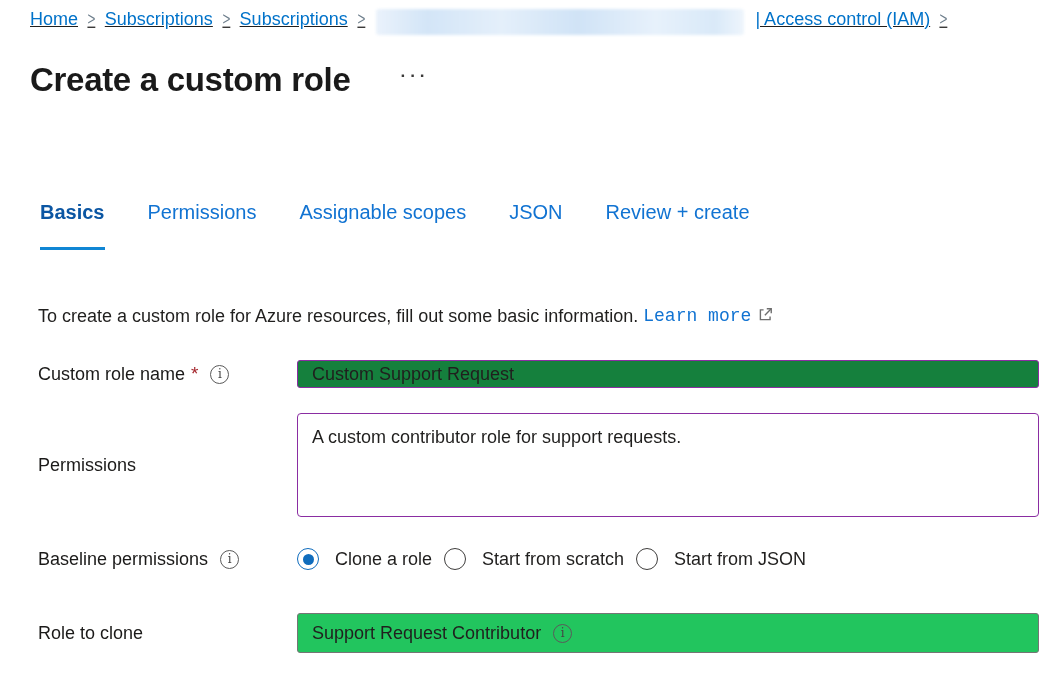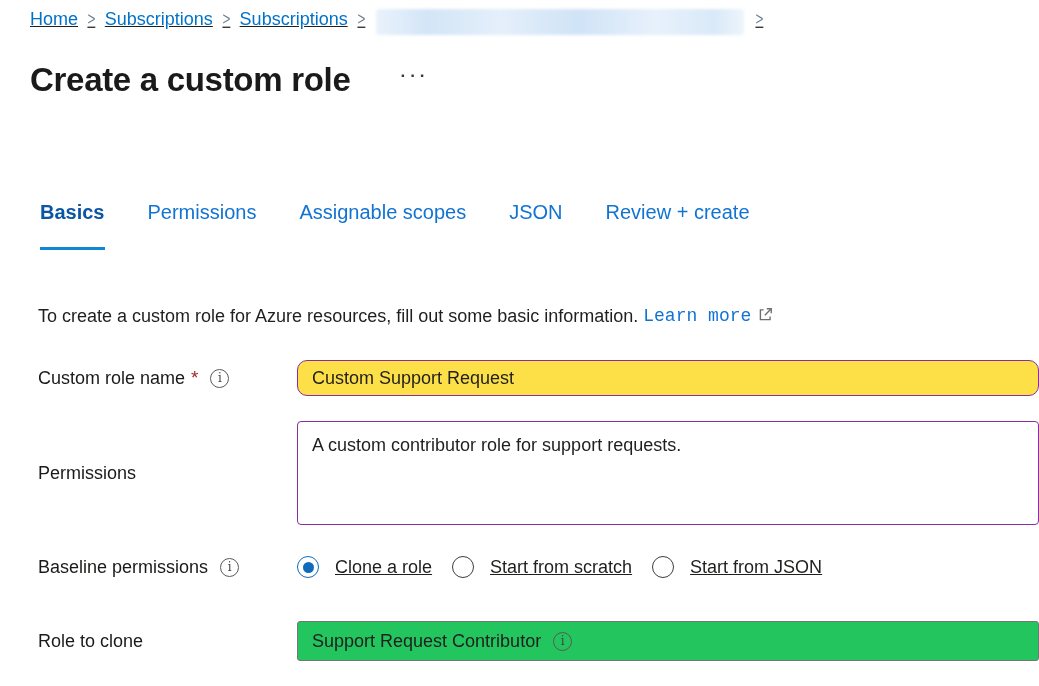--- a/index.html
+++ b/index.html
@@ -33,29 +33,29 @@
 
   
   .form-row { display:flex; align-items:center; margin-left:38px; }
   .label-col { width:259px; flex-shrink:0; display:flex; align-items:center; font-size:18px; color:#1b1a19; }
   .req { color:#a4262c; margin-left:6px; font-size:19px; }
   .info-icon { width:19px; height:19px; flex-shrink:0; border:1.3px solid #5a5a5a; border-radius:50%;
     display:inline-flex; align-items:center; justify-content:center;
     font-family:"DejaVu Serif", serif; font-size:12px; line-height:1; color:#454545; margin-left:12px; cursor:default; }
 
   .row-name { margin-top:33px; }
-  .text-input { height:36px; width:880px; border:1.6px solid #8a2da2; border-radius:10px;
-    padding:0 14px; font-size:18px; color:#201f1e; font-family:inherit; outline:none; background:#fde047; }
+  .text-input { height:28px; width:880px; border:1.6px solid #8a2da2; border-radius:3px;
+    padding:0 14px; font-size:18px; color:#201f1e; font-family:inherit; outline:none; background:#15803d; }
   .row-desc { margin-top:25px; }
   .desc-area { height:104px; width:880px; border:1.6px solid #8a2da2; border-radius:4px;
     padding:11px 14px; font-size:18px; line-height:1.4; color:#201f1e; font-family:inherit;
     resize:none; outline:none; background:#fff; }
 
   .row-baseline { margin-top:31px; }
-  .radio-group { display:flex; align-items:flex-end; gap:20px;text-decoration:underline; }
+  .radio-group { display:flex; align-items:flex-end; gap:12px; }
   .radio-option { display:flex; align-items:center; gap:16px; cursor:pointer; }
   .radio { width:22px; height:22px; border-radius:50%; border:1.5px solid #3f3e3d; background:#fff;
     display:flex; align-items:center; justify-content:center; flex-shrink:0; }
   .radio .dot { width:11px; height:11px; border-radius:50%; background:transparent; }
   .radio-option.selected .radio { border-color:#0f6cbd; }
   .radio-option.selected .radio .dot { background:#0f6cbd; }
   .radio-label { font-size:18px; color:#201f1e; }
 
   .row-role { margin-top:43px; }
   .select-field { height:40px; width:880px; border:1.4px solid #757575; border-radius:3px;
@@ -68,20 +68,21 @@
 <div class="page">
 
   <nav class="breadcrumb">
     <a>Home</a>
     <span class="sep">&gt;</span>
     <a>Subscriptions</a>
     <span class="sep">&gt;</span>
     <a>Subscriptions</a>
     <span class="sep">&gt;</span>
     <span class="redacted"></span>
+    <a>| Access control (IAM)</a>
     <span class="sep">&gt;</span>
   </nav>
 
   <div class="title-row">
     <h1>Create a custom role</h1>
     <button class="more-btn">···</button>
   </div>
 
   <div class="tabs">
     <div class="tab selected">Basics</div>

